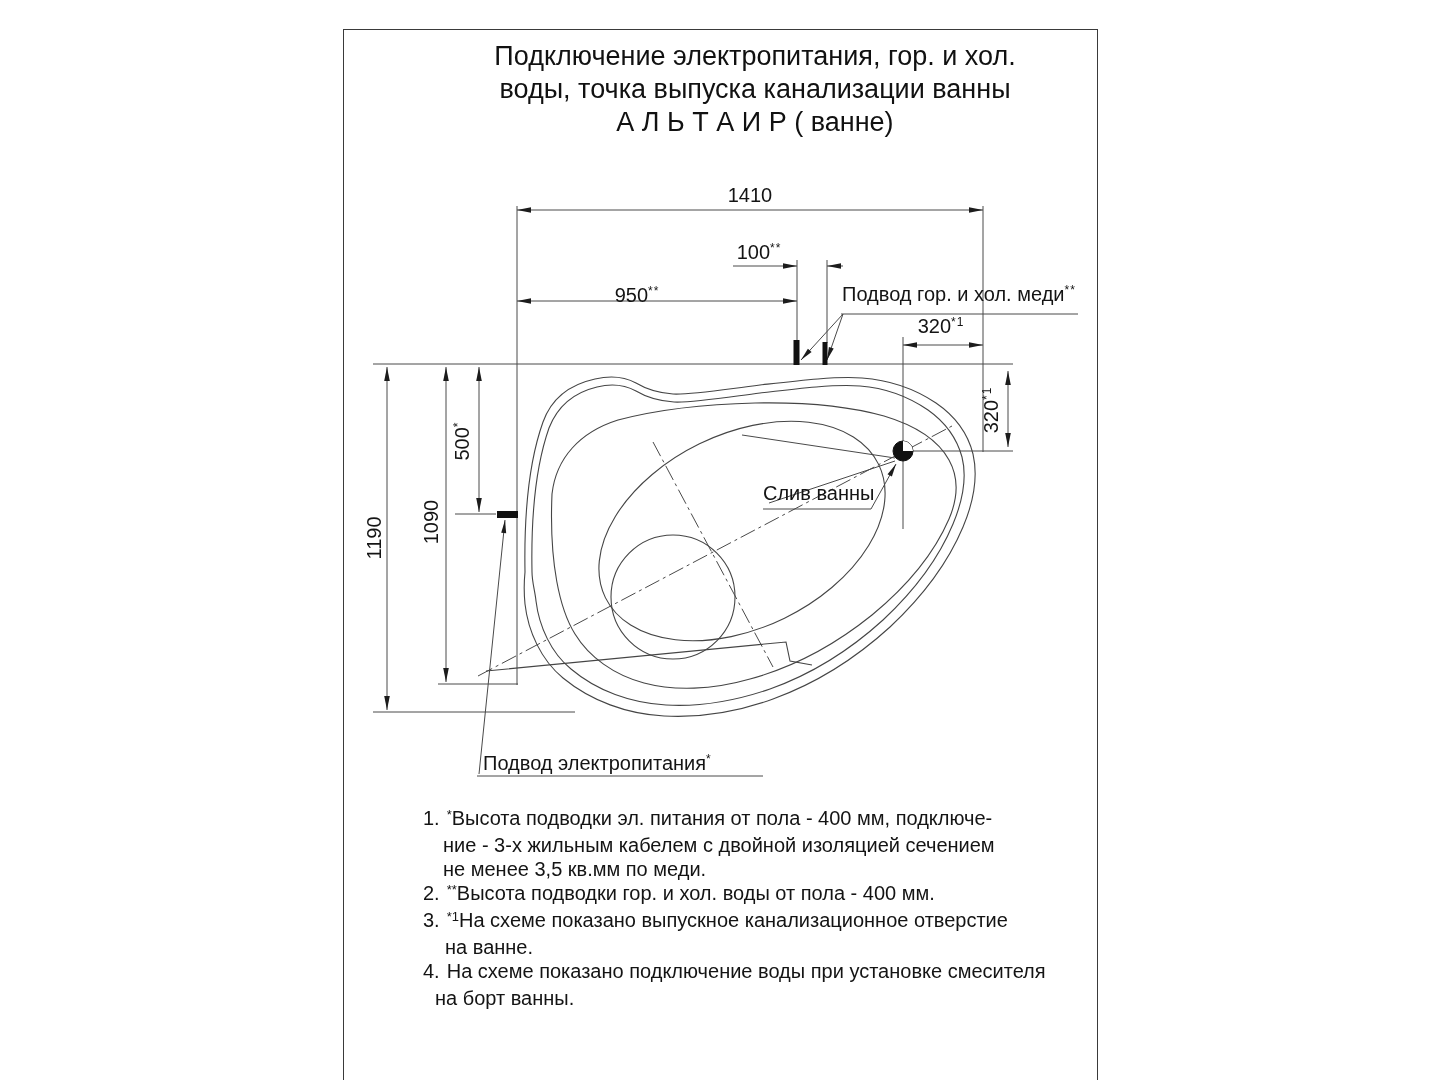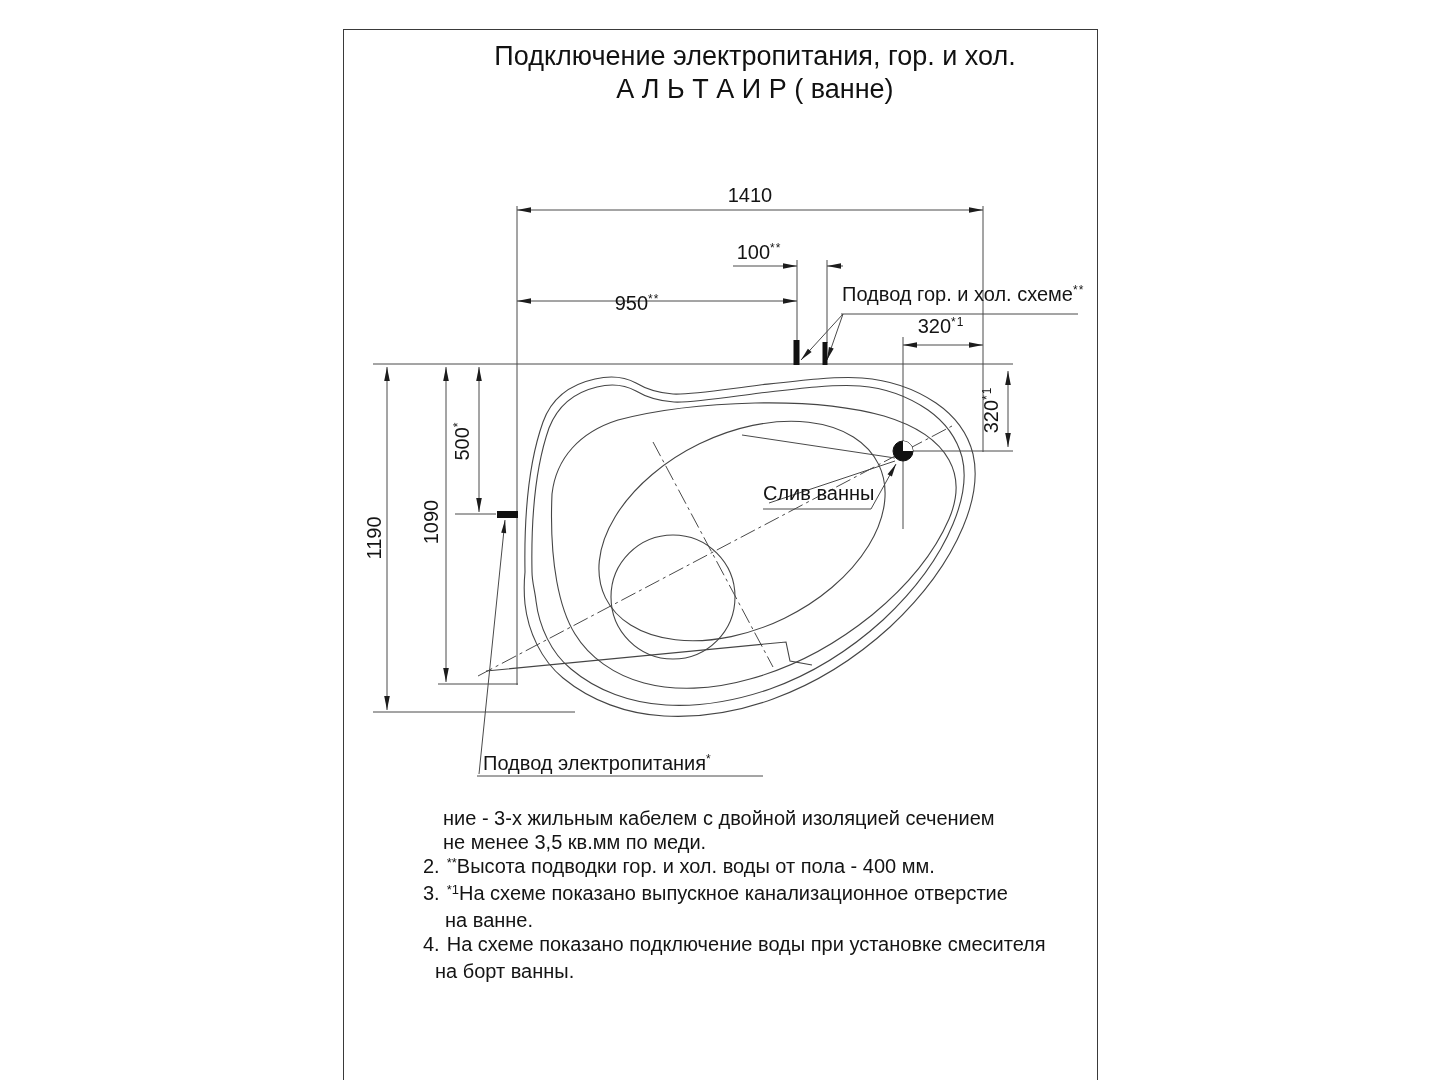--- a/index.html
+++ b/index.html
@@ -24,20 +24,21 @@
   .cont-c{padding-left:12px;}
 </style>
 </head>
 <body>
 
 <div class="canvas">
   <div class="page"></div>
 
   <div class="title">
     <div>Подключение электропитания, гор. и хол.</div>
+    <div>воды, точка выпуска канализации ванны</div>
     <div>А Л Ь Т А И Р   ( ванне)</div>
   </div>
 
   <svg class="linework" viewBox="0 0 1440 1080">
     <g stroke="#4a4a4a" stroke-width="1" fill="none">
       <line x1="373" y1="340" x2="1013" y2="340"></line>
       <line x1="517" y1="182" x2="517" y2="661"></line>
       <line x1="983" y1="182" x2="983" y2="428"></line>
       <line x1="373" y1="688" x2="575" y2="688"></line>
       <line x1="438" y1="660" x2="518" y2="660"></line>
@@ -127,32 +128,33 @@
     </g>
     <rect x="497" y="487" width="21" height="7" fill="#111"></rect>
     <g>
       <circle cx="903" cy="427" r="10" fill="#111" stroke="#111" stroke-width="1"></circle>
       <path d="M 903,427 L 903,417 A 10,10 0 0 1 913,427 Z" fill="#ffffff"></path>
     </g>
   </svg>
 
   <div class="hdim" style="left:750px;top:160px;"><span>1410</span><span class="ds"></span></div>
   <div class="hdim" style="left:759px;top:217px;"><span>100</span><span class="ds">**</span></div>
-  <div class="hdim" style="left:637px;top:268px;"><span>950</span><span class="ds">**</span></div>
+  <div class="hdim" style="left:637px;top:260px;"><span>950</span><span class="ds">**</span></div>
   <div class="hdim" style="left:941px;top:291px;"><span>320</span><span class="ds">*1</span></div>
   <div class="vdim" style="left:991px;top:386px;"><span>320</span><span class="ds">*1</span></div>
   <div class="vdim" style="left:462px;top:417px;"><span>500</span><span class="ds">*</span></div>
   <div class="vdim" style="left:431px;top:498px;"><span>1090</span></div>
   <div class="vdim" style="left:374px;top:514px;"><span>1190</span></div>
 
-  <div class="lbl" style="left:842px;top:259px;"><span>Подвод гор. и хол. схеме</span><span class="ds">**</span></div>
+  <div class="lbl" style="left:842px;top:259px;"><span>Подвод гор. и хол. меди</span><span class="ds">**</span></div>
   <div class="lbl" style="left:763px;top:458px;"><span>Слив ванны</span></div>
   <div class="lbl" style="left:483px;top:728px;text-align:right;"><span>Подвод электропитания</span><span class="ds">*</span></div>
 
   <div class="notes">
+    <div class="note-line"><span class="nnum">1.</span><span class="nmark">*</span><span>Высота подводки эл. питания от пола - 400 мм, подключе-</span></div>
     <div class="note-line cont-a"><span>ние - 3-х жильным кабелем с двойной изоляцией сечением</span></div>
     <div class="note-line cont-a"><span>не менее 3,5 кв.мм по меди.</span></div>
     <div class="note-line"><span class="nnum">2.</span><span class="nmark">**</span><span>Высота подводки гор. и хол. воды от пола - 400 мм.</span></div>
     <div class="note-line"><span class="nnum">3.</span><span class="nmark">*1</span><span>На схеме показано выпускное канализационное отверстие</span></div>
     <div class="note-line cont-b"><span>на ванне.</span></div>
     <div class="note-line"><span class="nnum">4.</span><span class="nmark"></span><span>На схеме показано подключение воды при установке смесителя</span></div>
     <div class="note-line cont-c"><span>на борт ванны.</span></div>
   </div>
 </div>
 

